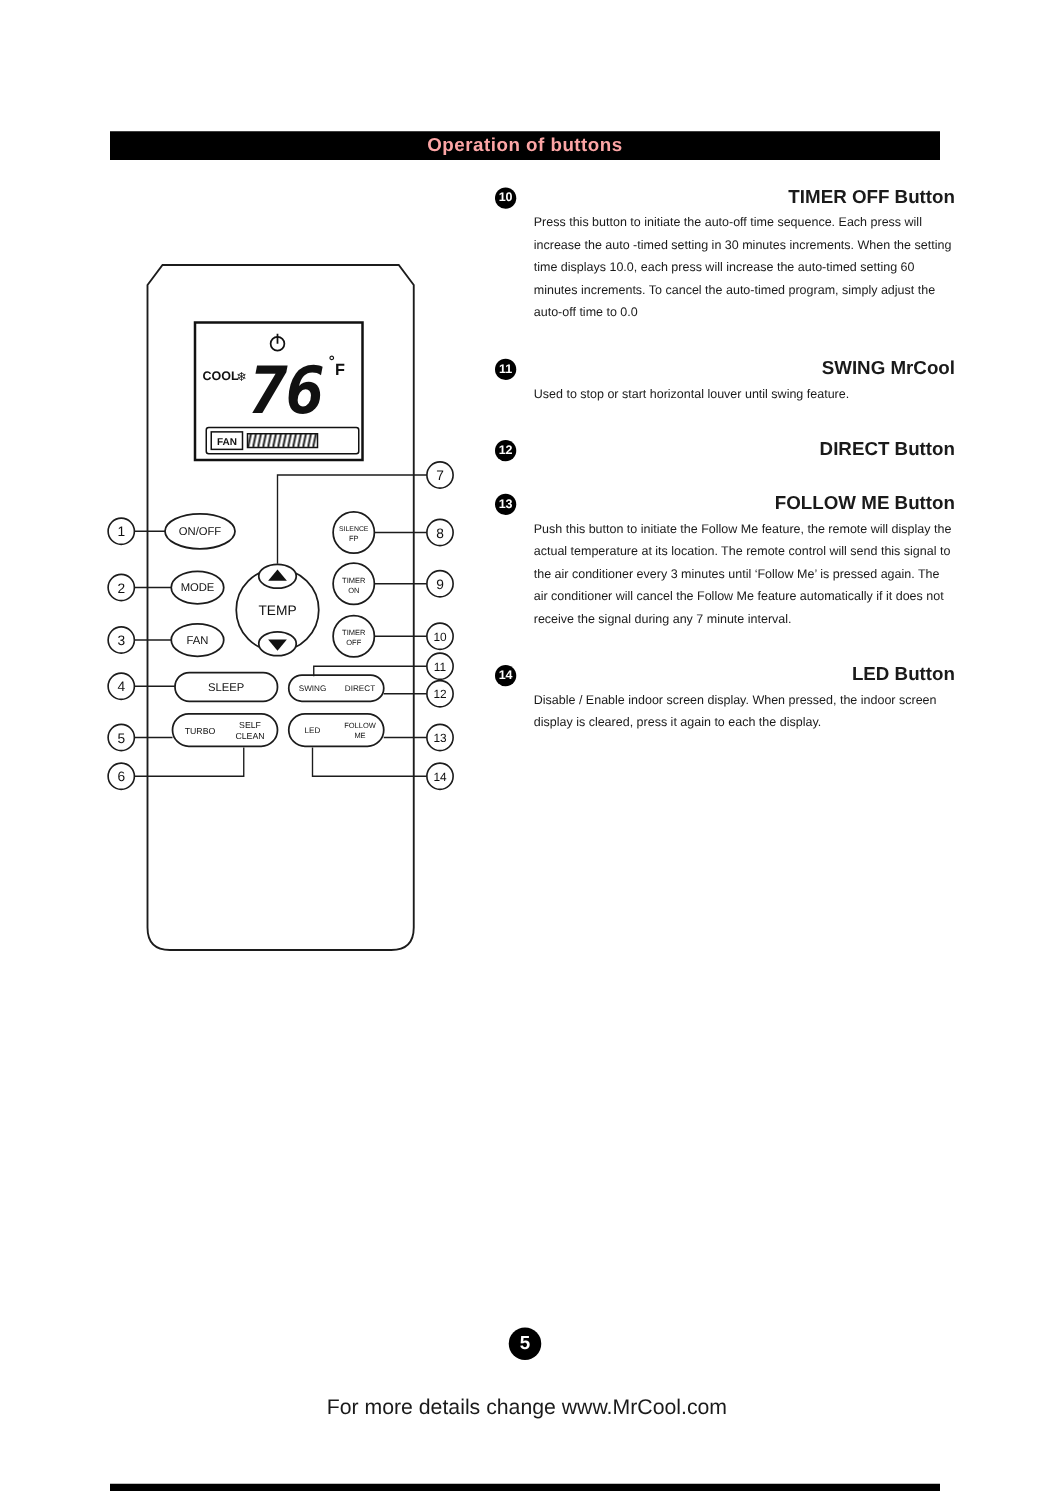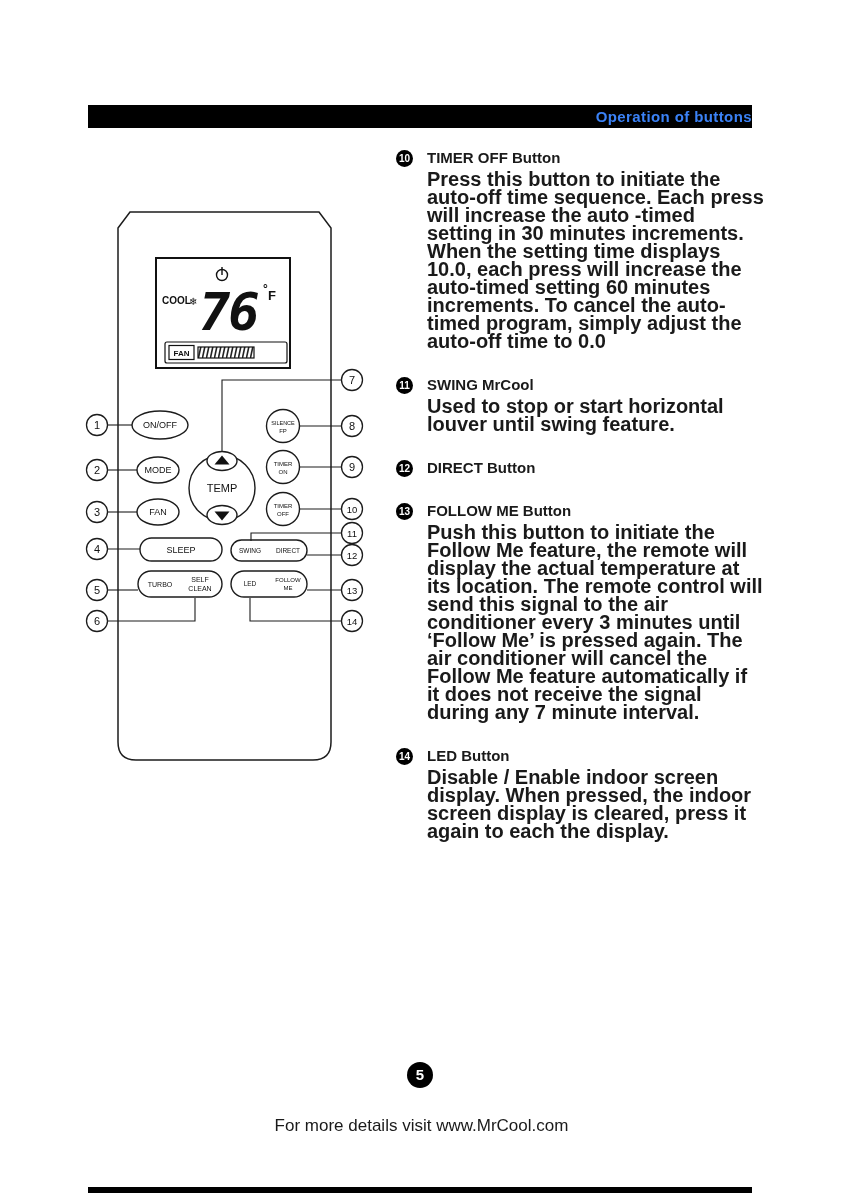--- a/index.html
+++ b/index.html
@@ -11,22 +11,22 @@
     background: #ffffff;
     font-family: "Liberation Sans", sans-serif;
     color: #1a1a1a;
     overflow: hidden;
   }
   .header-bar {
     position: absolute;
     left: 88px; top: 105px;
     width: 664px; height: 23px;
     background: #000;
-    color: #3b82f6;
-    text-align: right;
+    color: #fca5a5;
+    text-align: center;
     font-weight: bold;
     font-size: 15px;
     line-height: 23px;
     letter-spacing: 0.4px;
   }
   .remote-wrap {
     position: absolute;
     left: 70px; top: 150px;
     width: 300px; height: 640px;
   }
@@ -43,22 +43,22 @@
     width: 17px; height: 17px;
     border-radius: 50%;
     background: #000;
     color: #fff;
     font-size: 10px;
     font-weight: bold;
     text-align: center;
     line-height: 17px;
   }
   .section .content { margin-left: 31px; }
-  .stitle { font-weight: bold; font-size: 15px; margin-bottom: 4px; }
-  .sbody { font-size: 20px; line-height: 18px; white-space: pre-wrap; font-weight: bold; }
+  .stitle { font-weight: bold; font-size: 15px; margin-bottom: 4px; text-align: right; }
+  .sbody { font-size: 10px; line-height: 18px; white-space: pre-wrap; }
   .page-badge {
     position: absolute;
     left: 407px; top: 1062px;
     width: 26px; height: 26px;
     border-radius: 50%;
     background: #000;
     color: #fff;
     font-size: 15px;
     font-weight: bold;
     text-align: center;
@@ -259,17 +259,17 @@
         <div class="sbody">Disable / Enable indoor screen display. When pressed, the indoor screen display is cleared, press it again to each the display.</div>
       </div>
     </div>
 
   </div>
 
   <div class="page-badge">
     <span>5</span>
   </div>
 
-  <div class="footer-text">For more details visit www.MrCool.com</div>
+  <div class="footer-text">For more details change www.MrCool.com</div>
 
   <div class="bottom-rule"></div>
 
 </div>
 
 </body></html>

